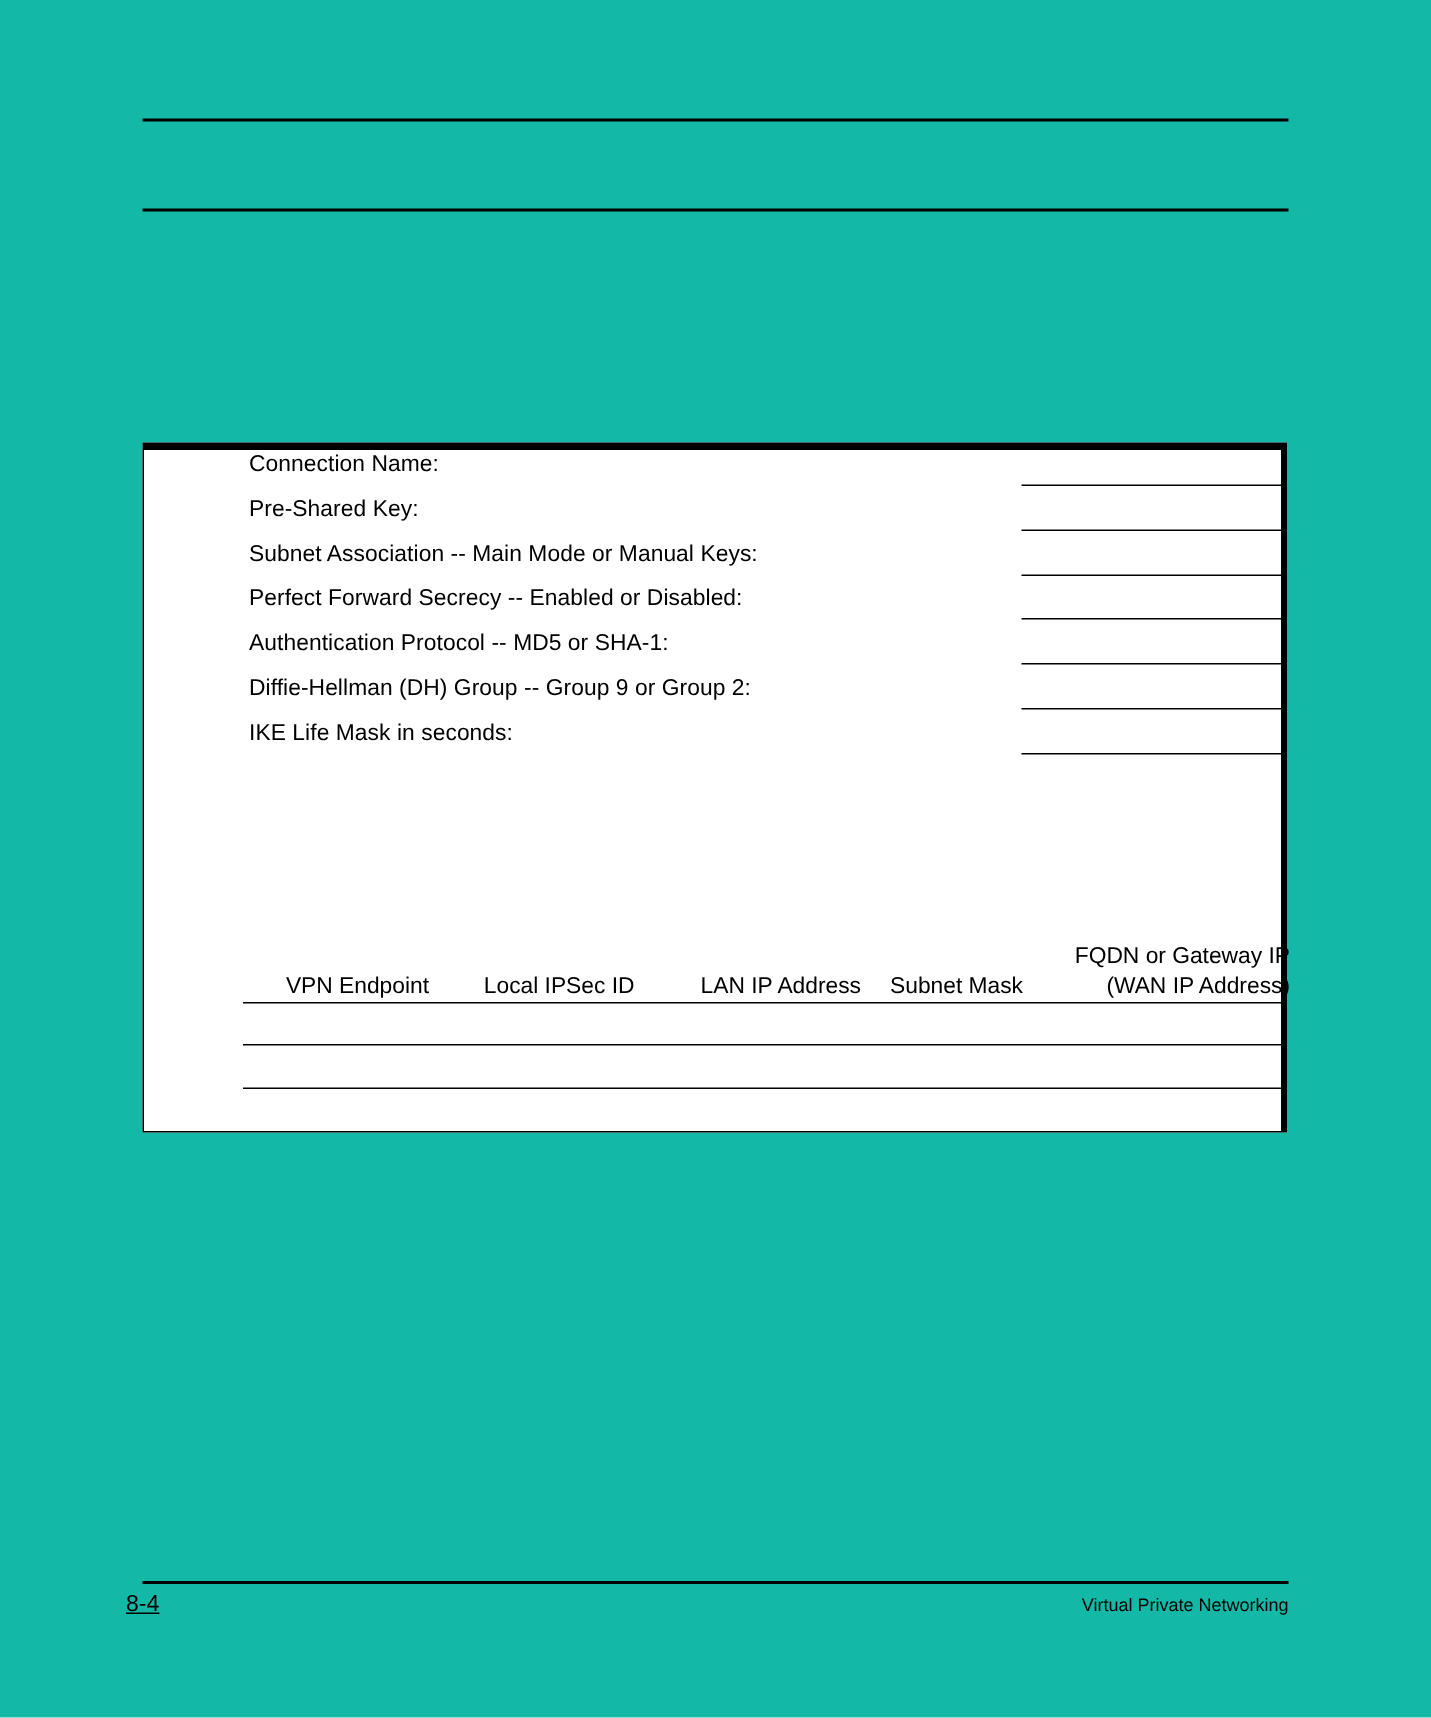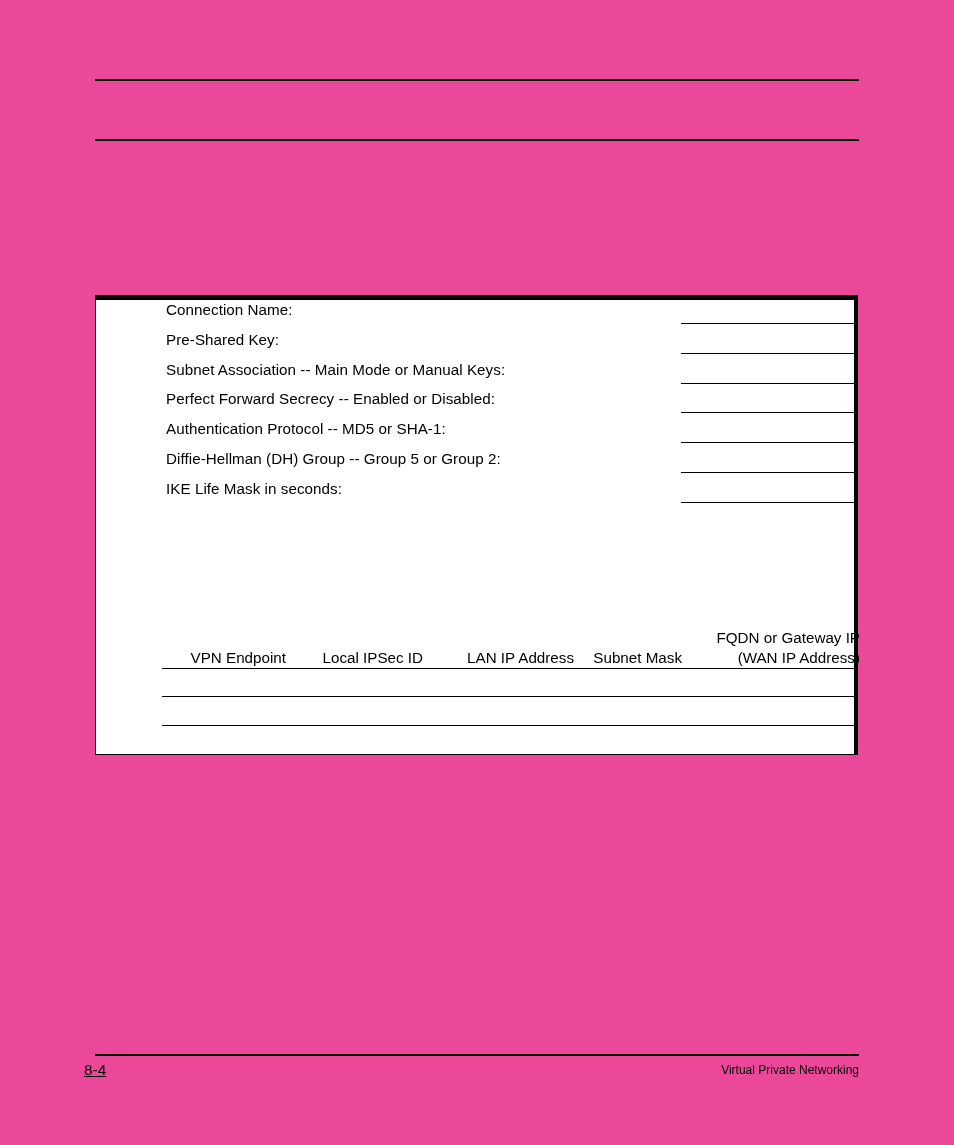--- a/index.html
+++ b/index.html
@@ -9,21 +9,21 @@
   }
   body {
     font-family: "Liberation Sans", sans-serif;
     color: #000000;
     -webkit-font-smoothing: antialiased;
   }
   #page {
     position: relative;
     width: 954px;
     height: 1145px;
-    background: #ec4899;
+    background: #14b8a6;
     overflow: hidden;
   }
 
   
   #header-rule-top {
     position: absolute;
     left: 95px;
     top: 79px;
     width: 764px;
     height: 0;
@@ -191,21 +191,21 @@
         <span class="field-line"></span>
       </div>
 
 
       <div class="field-row">
         <span class="field-label">Authentication Protocol -- MD5 or SHA-1:</span>
         <span class="field-line"></span>
       </div>
 
       <div class="field-row">
-        <span class="field-label">Diffie-Hellman (DH) Group -- Group 5 or Group 2:</span>
+        <span class="field-label">Diffie-Hellman (DH) Group -- Group 9 or Group 2:</span>
         <span class="field-line"></span>
       </div>
 
 
       <div class="field-row">
         <span class="field-label">IKE Life Mask in seconds:</span>
         <span class="field-line"></span>
       </div>
 
     </div>

